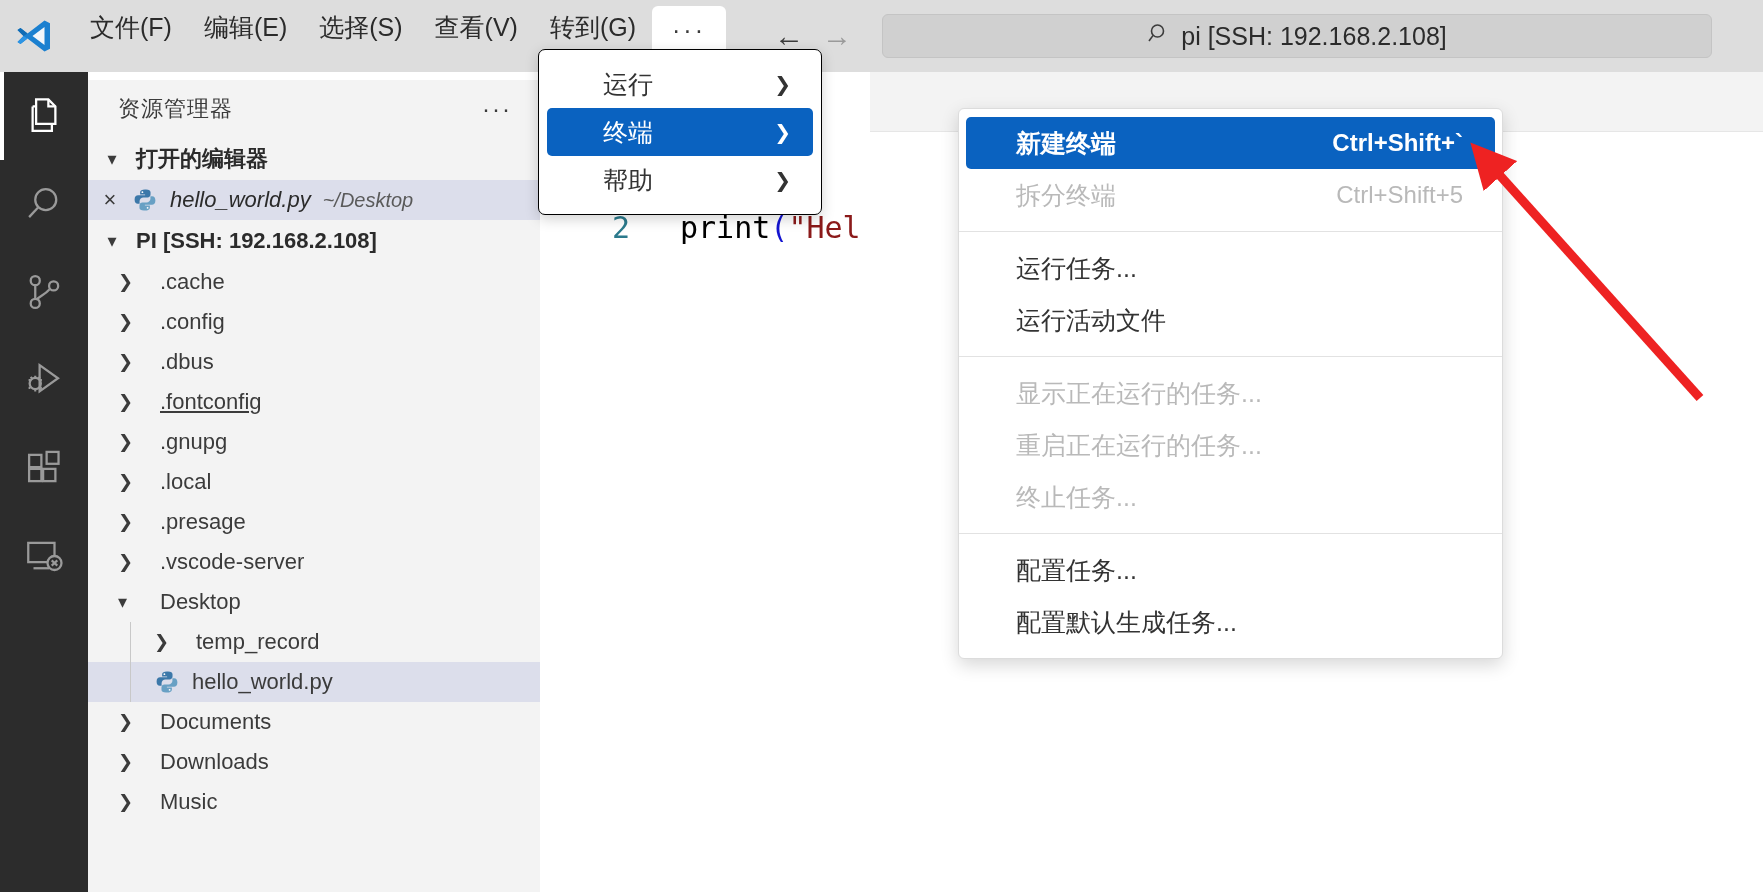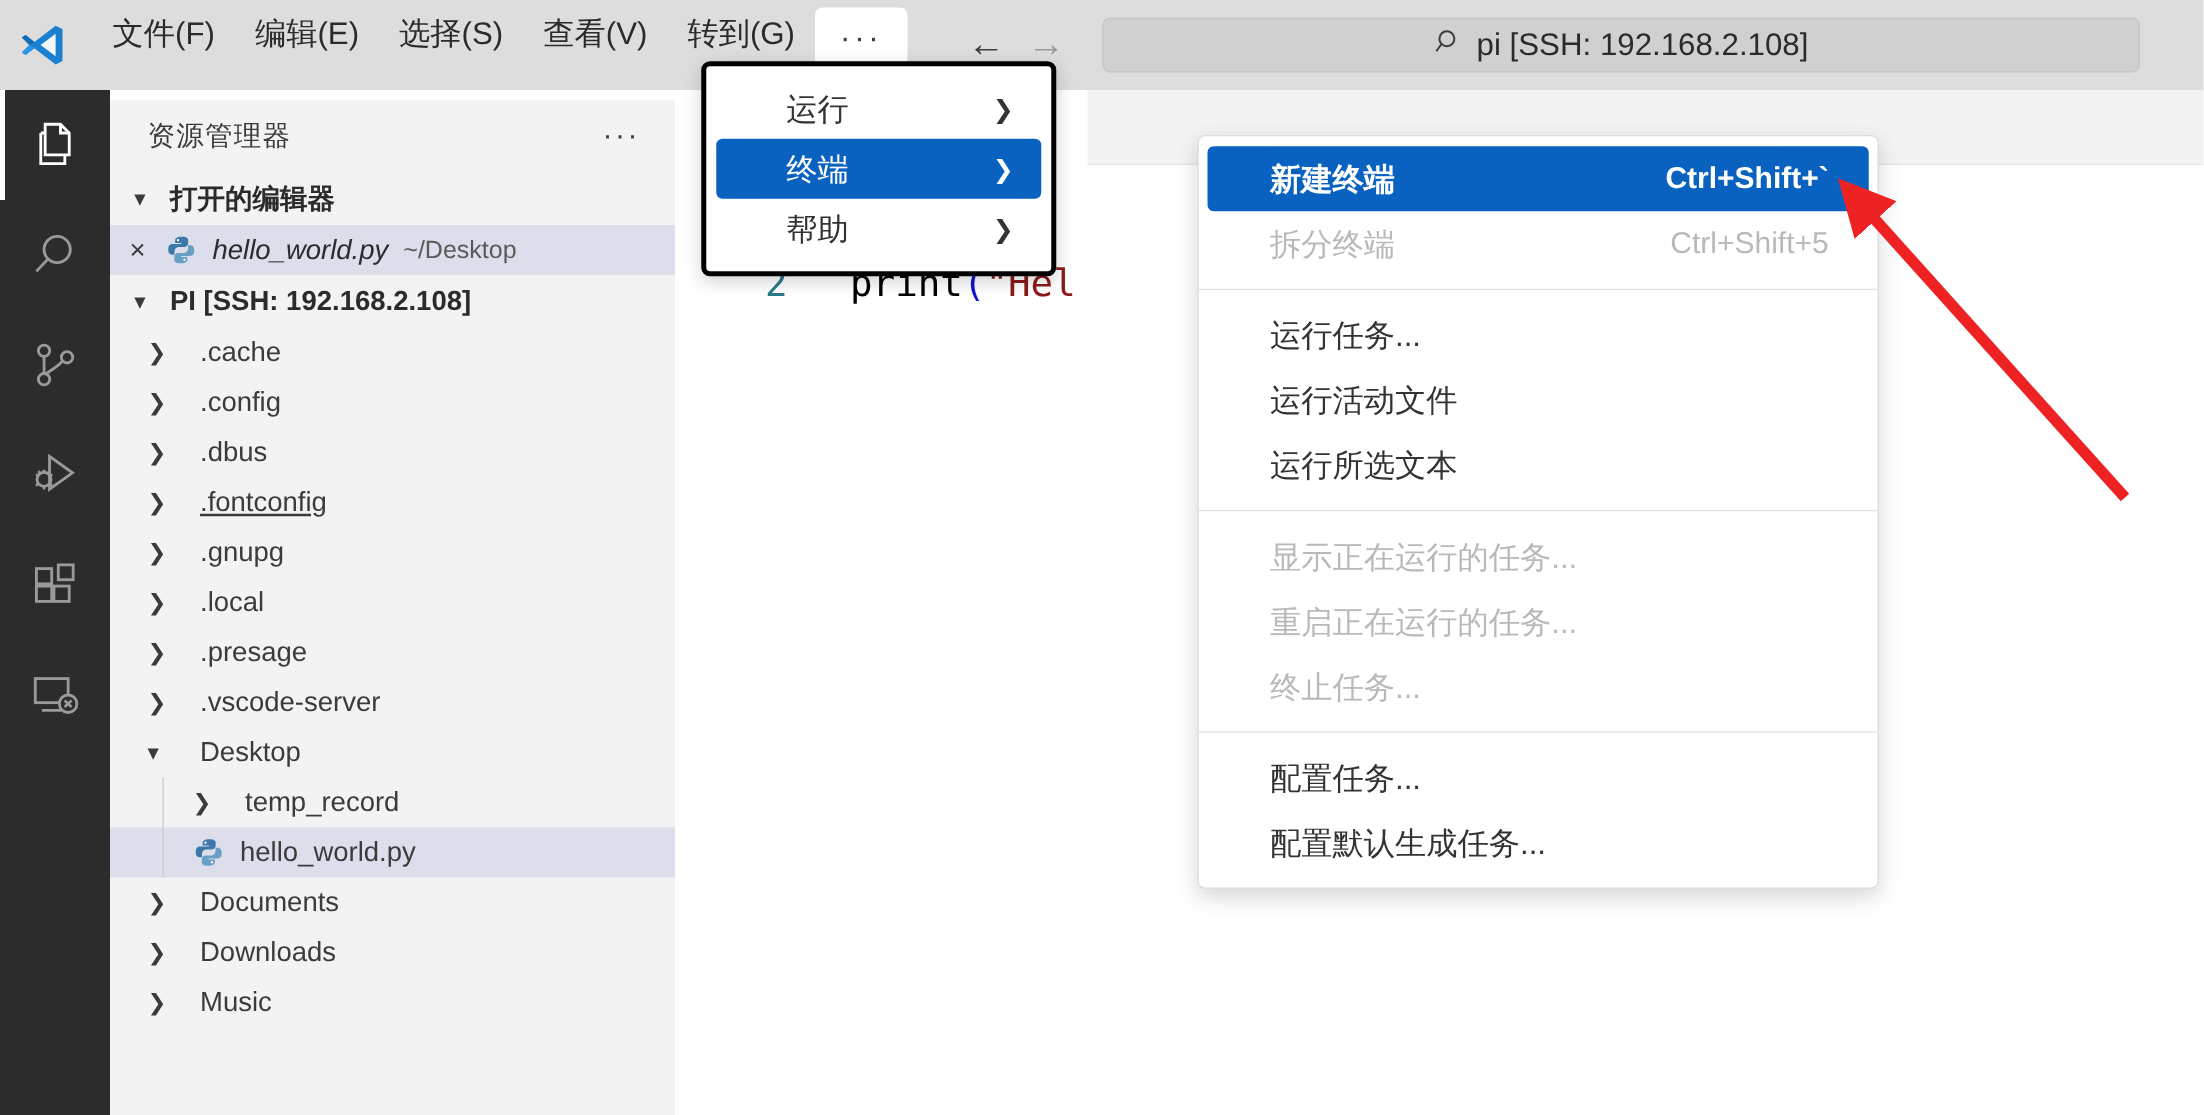--- a/index.html
+++ b/index.html
@@ -77,21 +77,21 @@
   }
   .chev { width: 28px; text-align: center; font-size: 18px; color: #3b3b3b; }
 
   .tree-row {
     height: 40px; display: flex; align-items: center; font-size: 22px; color: #3b3b3b;
     white-space: nowrap;
   }
   .tree-row.selected { background: #dcdeeb; }
   .tree-row .close-x { width: 44px; text-align: center; font-size: 22px; color: #3b3b3b; }
   .tree-row .fname-italic { font-style: italic; font-size: 22px; color: #2b2b2b; }
-  .tree-row .fpath-italic { font-size: 20px; color: #5a5a5a; margin-left: 12px; }
+  .tree-row .fpath-italic { font-style: italic; font-size: 20px; color: #5a5a5a; margin-left: 12px; }
   .pyicon { width: 26px; height: 26px; display:inline-block; vertical-align: middle; }
   .tree-guide { position: relative; }
   .tree-guide::before {
     content:""; position:absolute; left: 42px; top: 0; bottom: 0; width: 1px; background: #c8c8c8;
   }
 
   
   .editor-area {
     position: absolute; top: 72px; left: 540px; width: 1223px; height: 820px;
     background: #ffffff;
@@ -113,23 +113,23 @@
     position: absolute; font-family: "DejaVu Sans Mono", "Liberation Mono", monospace;
     font-size: 30px; white-space: pre;
   }
   .ln { color: #2b7a8c; }
   .tok-fn { color: #000000; }
   .tok-paren { color: #1414d0; }
   .tok-str { color: #8b1a1a; }
 
   
   .menu1 {
-    position: absolute; left: 561px; top: 49px; width: 284px;
+    position: absolute; left: 538px; top: 49px; width: 284px;
     background: #ffffff;
-    border: 4px solid #000000;
+    border: 1px solid #000000;
     border-radius: 7px;
     box-shadow: 0 4px 14px rgba(0,0,0,0.18);
     padding: 10px 0 10px 0;
     z-index: 50;
   }
   .m1-row {
     height: 48px; display: flex; align-items: center; justify-content: space-between;
     padding: 0 22px 0 56px; font-size: 25px; color: #333333; margin: 0 8px;
     border-radius: 5px;
   }
@@ -401,24 +401,20 @@
         </div>
         <div class="m2-sep"></div>
         <div class="m2-row">
           <span class="m2-label">运行任务...</span>
           <span class="m2-key"></span>
         </div>
         <div class="m2-row">
           <span class="m2-label">运行活动文件</span>
           <span class="m2-key"></span>
         </div>
-        <div class="m2-row">
-          <span class="m2-label">运行所选文本</span>
-          <span class="m2-key"></span>
-        </div>
         <div class="m2-sep"></div>
         <div class="m2-row disabled">
           <span class="m2-label">显示正在运行的任务...</span>
           <span class="m2-key"></span>
         </div>
         <div class="m2-row disabled">
           <span class="m2-label">重启正在运行的任务...</span>
           <span class="m2-key"></span>
         </div>
         <div class="m2-row disabled">

